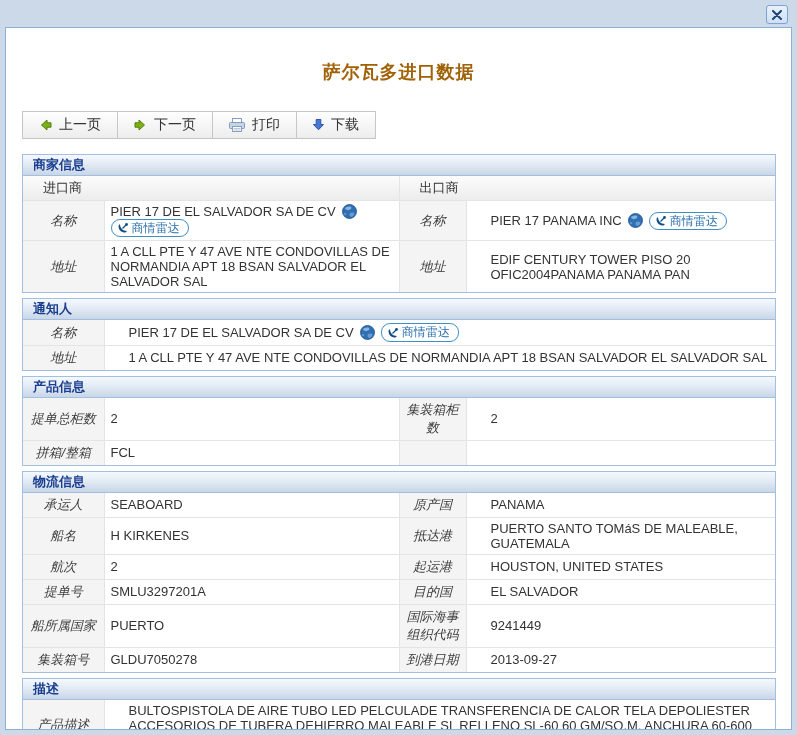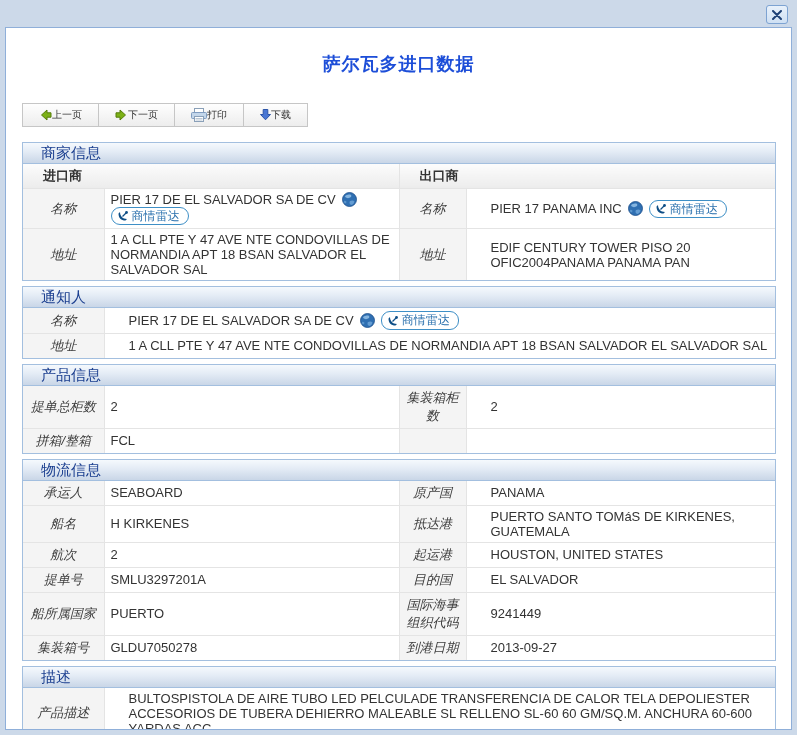--- a/index.html
+++ b/index.html
@@ -19,56 +19,56 @@
     border:1px solid #7da3d2; border-radius:3px;
     color:#1e4176; font-size:12px; font-weight:bold;
     display:flex; align-items:center; justify-content:center;
     cursor:pointer; line-height:1;
   }
   .content-panel {
     position:absolute; left:5px; right:5px; top:27px; bottom:5px;
     background:#fff; border:1px solid #8fafd9; overflow:hidden;
   }
   .page-title {
-    text-align:center; margin-top:24px;
-    font-size:18px; font-weight:bold; color:#1d4ed8;
+    text-align:center; margin-top:32px;
+    font-size:18px; font-weight:bold; color:#a16207;
     letter-spacing:1px;
   }
   .toolbar {
     display:inline-flex; margin:27px 0 0 16px;
     border:1px solid #c6c6c6; background:linear-gradient(#fefefe,#ededed);
   }
   .tb-btn {
-    display:flex; align-items:center; 
-    padding:4px 16px; font-size:10px; color:#333;
+    display:flex; align-items:center; gap:7px;
+    padding:4px 16px; font-size:14px; color:#333;
     border-right:1px solid #c6c6c6; cursor:pointer; white-space:nowrap;text-align:right;
   }
   .tb-btn:last-child { border-right:none; }
   .icon { display:inline-flex; align-items:center; justify-content:center; }
 
   .sections { margin:15px 15px 0 16px; }
   .section { border:1px solid #a3bfdf; margin-bottom:5px; background:#fff; }
   .section-header {
-    height:21px; line-height:20px; padding-left:18px;
-    font-size:15px; font-weight:normal; color:#1a3e8f;
+    height:21px; line-height:20px; padding-left:10px;
+    font-size:13px; font-weight:bold; color:#1a3e8f;
     background:linear-gradient(#f5f9fd 0%, #e3ebf5 45%, #c9d6e7 100%);
     border-bottom:1px solid #a3bfdf;
   }
   table { width:100%; border-collapse:collapse; table-layout:fixed; font-size:13px; }
   td { border:1px solid #e4e4e4; padding:3px 6px; vertical-align:middle; word-wrap:break-word; }
   tr:first-child td { border-top:none; }
   td:first-child { border-left:none; }
   td:last-child { border-right:none;padding-left:24px; }
   tr:last-child td { border-bottom:none; }
   td.lbl {
     background:#f4f4f4; text-align:center; color:#3c3c3c; padding:3px 2px;font-style:italic;
   }
   td.subhead {
     background:linear-gradient(#fcfcfc,#ececec);
-    font-weight:bold; color:#333; padding-left:20px; height:19px;
+    font-weight:normal; color:#333; padding-left:20px; height:19px;
   }
   .name-line { display:flex; align-items:center; gap:6px; flex-wrap:wrap; }
   .badge {
     display:inline-flex; align-items:center; gap:3px;
     border:1px solid #3e8fc6; border-radius:9px;
     padding:1px 8px 1px 5px; color:#2a70ad; font-size:12px;
     background:#fff; cursor:pointer; white-space:nowrap; line-height:1.2;
   }
   .col-lbl   { width:81px; }
   .col-val   { width:295px; }
@@ -286,21 +286,21 @@
               <tr class="row-h24">
             <td class="lbl">承运人</td>
             <td>SEABOARD</td>
             <td class="lbl">原产国</td>
             <td>PANAMA</td>
           </tr>
           <tr>
             <td class="lbl">船名</td>
             <td>H KIRKENES</td>
             <td class="lbl">抵达港</td>
-            <td>PUERTO SANTO TOMáS DE KIRKENES, GUATEMALA</td>
+            <td>PUERTO SANTO TOMáS DE MALEABLE, GUATEMALA</td>
           </tr>
           <tr class="row-h24">
             <td class="lbl">航次</td>
             <td>2</td>
             <td class="lbl">起运港</td>
             <td>HOUSTON, UNITED STATES</td>
           </tr>
           <tr class="row-h24">
             <td class="lbl">提单号</td>
             <td>SMLU3297201A</td>

